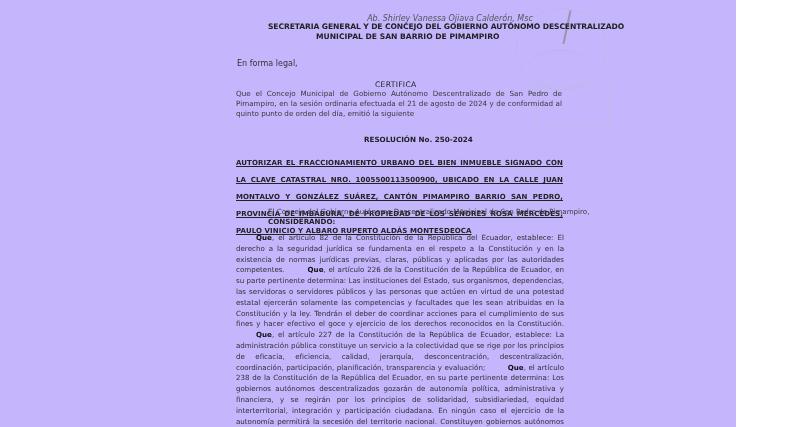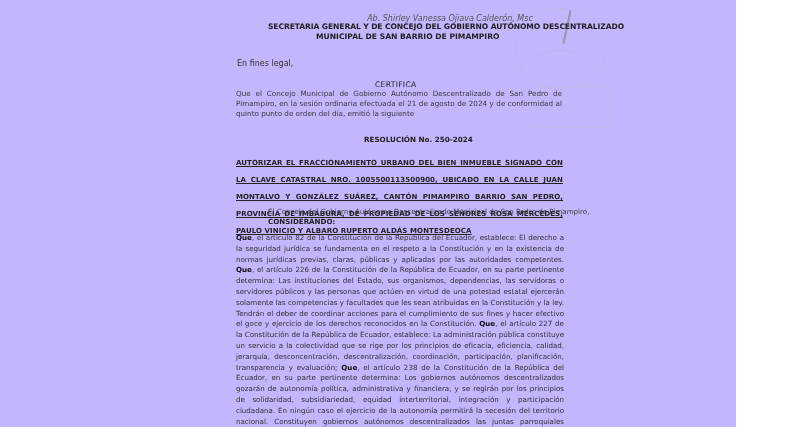--- a/index.html
+++ b/index.html
@@ -11,40 +11,40 @@
   .header-l2 { position:absolute; left:316px; top:32px; font-size:7.6px; font-weight:bold; color:#222; white-space:nowrap; }
   .legal { position:absolute; left:237px; top:59px; font-size:8px; color:#333; }
   .cert-title { position:absolute; left:375px; top:80px; font-size:7.6px; font-weight:normal; color:#222; letter-spacing:0.3px; }
   .para { position:absolute; left:236px; width:326px; font-size:7.2px; line-height:10px; color:#3a3a3a; text-align:justify; }
   .p1 { top:89px; }
   .res-title { position:absolute; left:364px; top:135px; font-size:7.2px; font-weight:bold; color:#222; }
   .auth { position:absolute; left:236px; top:155px; width:327px; font-size:7px; font-weight:bold; line-height:17px; color:#232323; text-align:justify; letter-spacing:0.1px; text-transform:uppercase;text-decoration:underline; }
   .concejo { position:absolute; left:236px; top:207px; width:330px; font-size:7.1px; line-height:9.5px; color:#3a3a3a;margin-left:32px; }
   .concejo b { color:#222; }
   .body-text { position:absolute; left:236px; top:233px; width:328px; font-size:7.1px; line-height:10.8px; color:#303030; text-align:justify; }
-  .body-text b { color:#111; }
+  .body-text b { color:#111;margin-left:20px; }
   .stamp { position:absolute; left:516px; top:8px; width:88px; height:80px; border:1px dashed #b9b9b9; border-radius:50%; opacity:0.55; }
   .stamp-line { position:absolute; left:566px; top:10px; width:1.5px; height:34px; background:#888; transform:rotate(12deg); opacity:0.7; }
   .stamp2 { position:absolute; left:530px; top:50px; width:60px; height:30px; border-top:1px dotted #aaa; border-radius:50%; opacity:0.5; }
   .stamp-box { position:absolute; left:536px; top:86px; width:72px; height:40px; border:1px dotted #c0c0c0; opacity:0.55; }
 </style>
 </head>
 <body>
 
 <div class="page">
   <div class="stamp"></div>
   <div class="stamp-line"></div>
   <div class="stamp2"></div>
   <div class="stamp-box"></div>
 
   <div class="signer">Ab. Shirley Vanessa Ojiava Calderón, Msc</div>
   <div class="header-l1">SECRETARIA GENERAL Y DE CONCEJO DEL GOBIERNO AUTÓNOMO DESCENTRALIZADO</div>
   <div class="header-l2">MUNICIPAL DE SAN BARRIO DE PIMAMPIRO</div>
 
-  <div class="legal">En fines legal,</div>
+  <div class="legal">En forma legal,</div>
   <div class="cert-title">CERTIFICA</div>
   <div class="para p1">Que el Concejo Municipal de Gobierno Autónomo Descentralizado de San Pedro de Pimampiro, en la sesión ordinaria efectuada el 21 de agosto de 2024 y de conformidad al quinto punto de orden del día, emitió la siguiente</div>
 
   <div class="res-title">RESOLUCIÓN No. 250-2024</div>
   <div class="auth">AUTORIZAR EL FRACCIONAMIENTO URBANO DEL BIEN INMUEBLE SIGNADO CON LA CLAVE CATASTRAL NRO. 1005500113500900, UBICADO EN LA CALLE JUAN MONTALVO Y GONZÁLEZ SUÁREZ, CANTÓN PIMAMPIRO BARRIO SAN PEDRO, PROVINCIA DE IMBABURA, DE PROPIEDAD DE LOS SEÑORES ROSA MERCEDES, PAULO VINICIO Y ALBARO RUPERTO ALDÁS MONTESDEOCA</div>
 
   <div class="concejo">
     <span>El Concejo del Gobierno Autónomo Descentralizado Municipal de San Pedro de Pimampiro,</span><br>
     <b>CONSIDERANDO:</b>
   </div>

